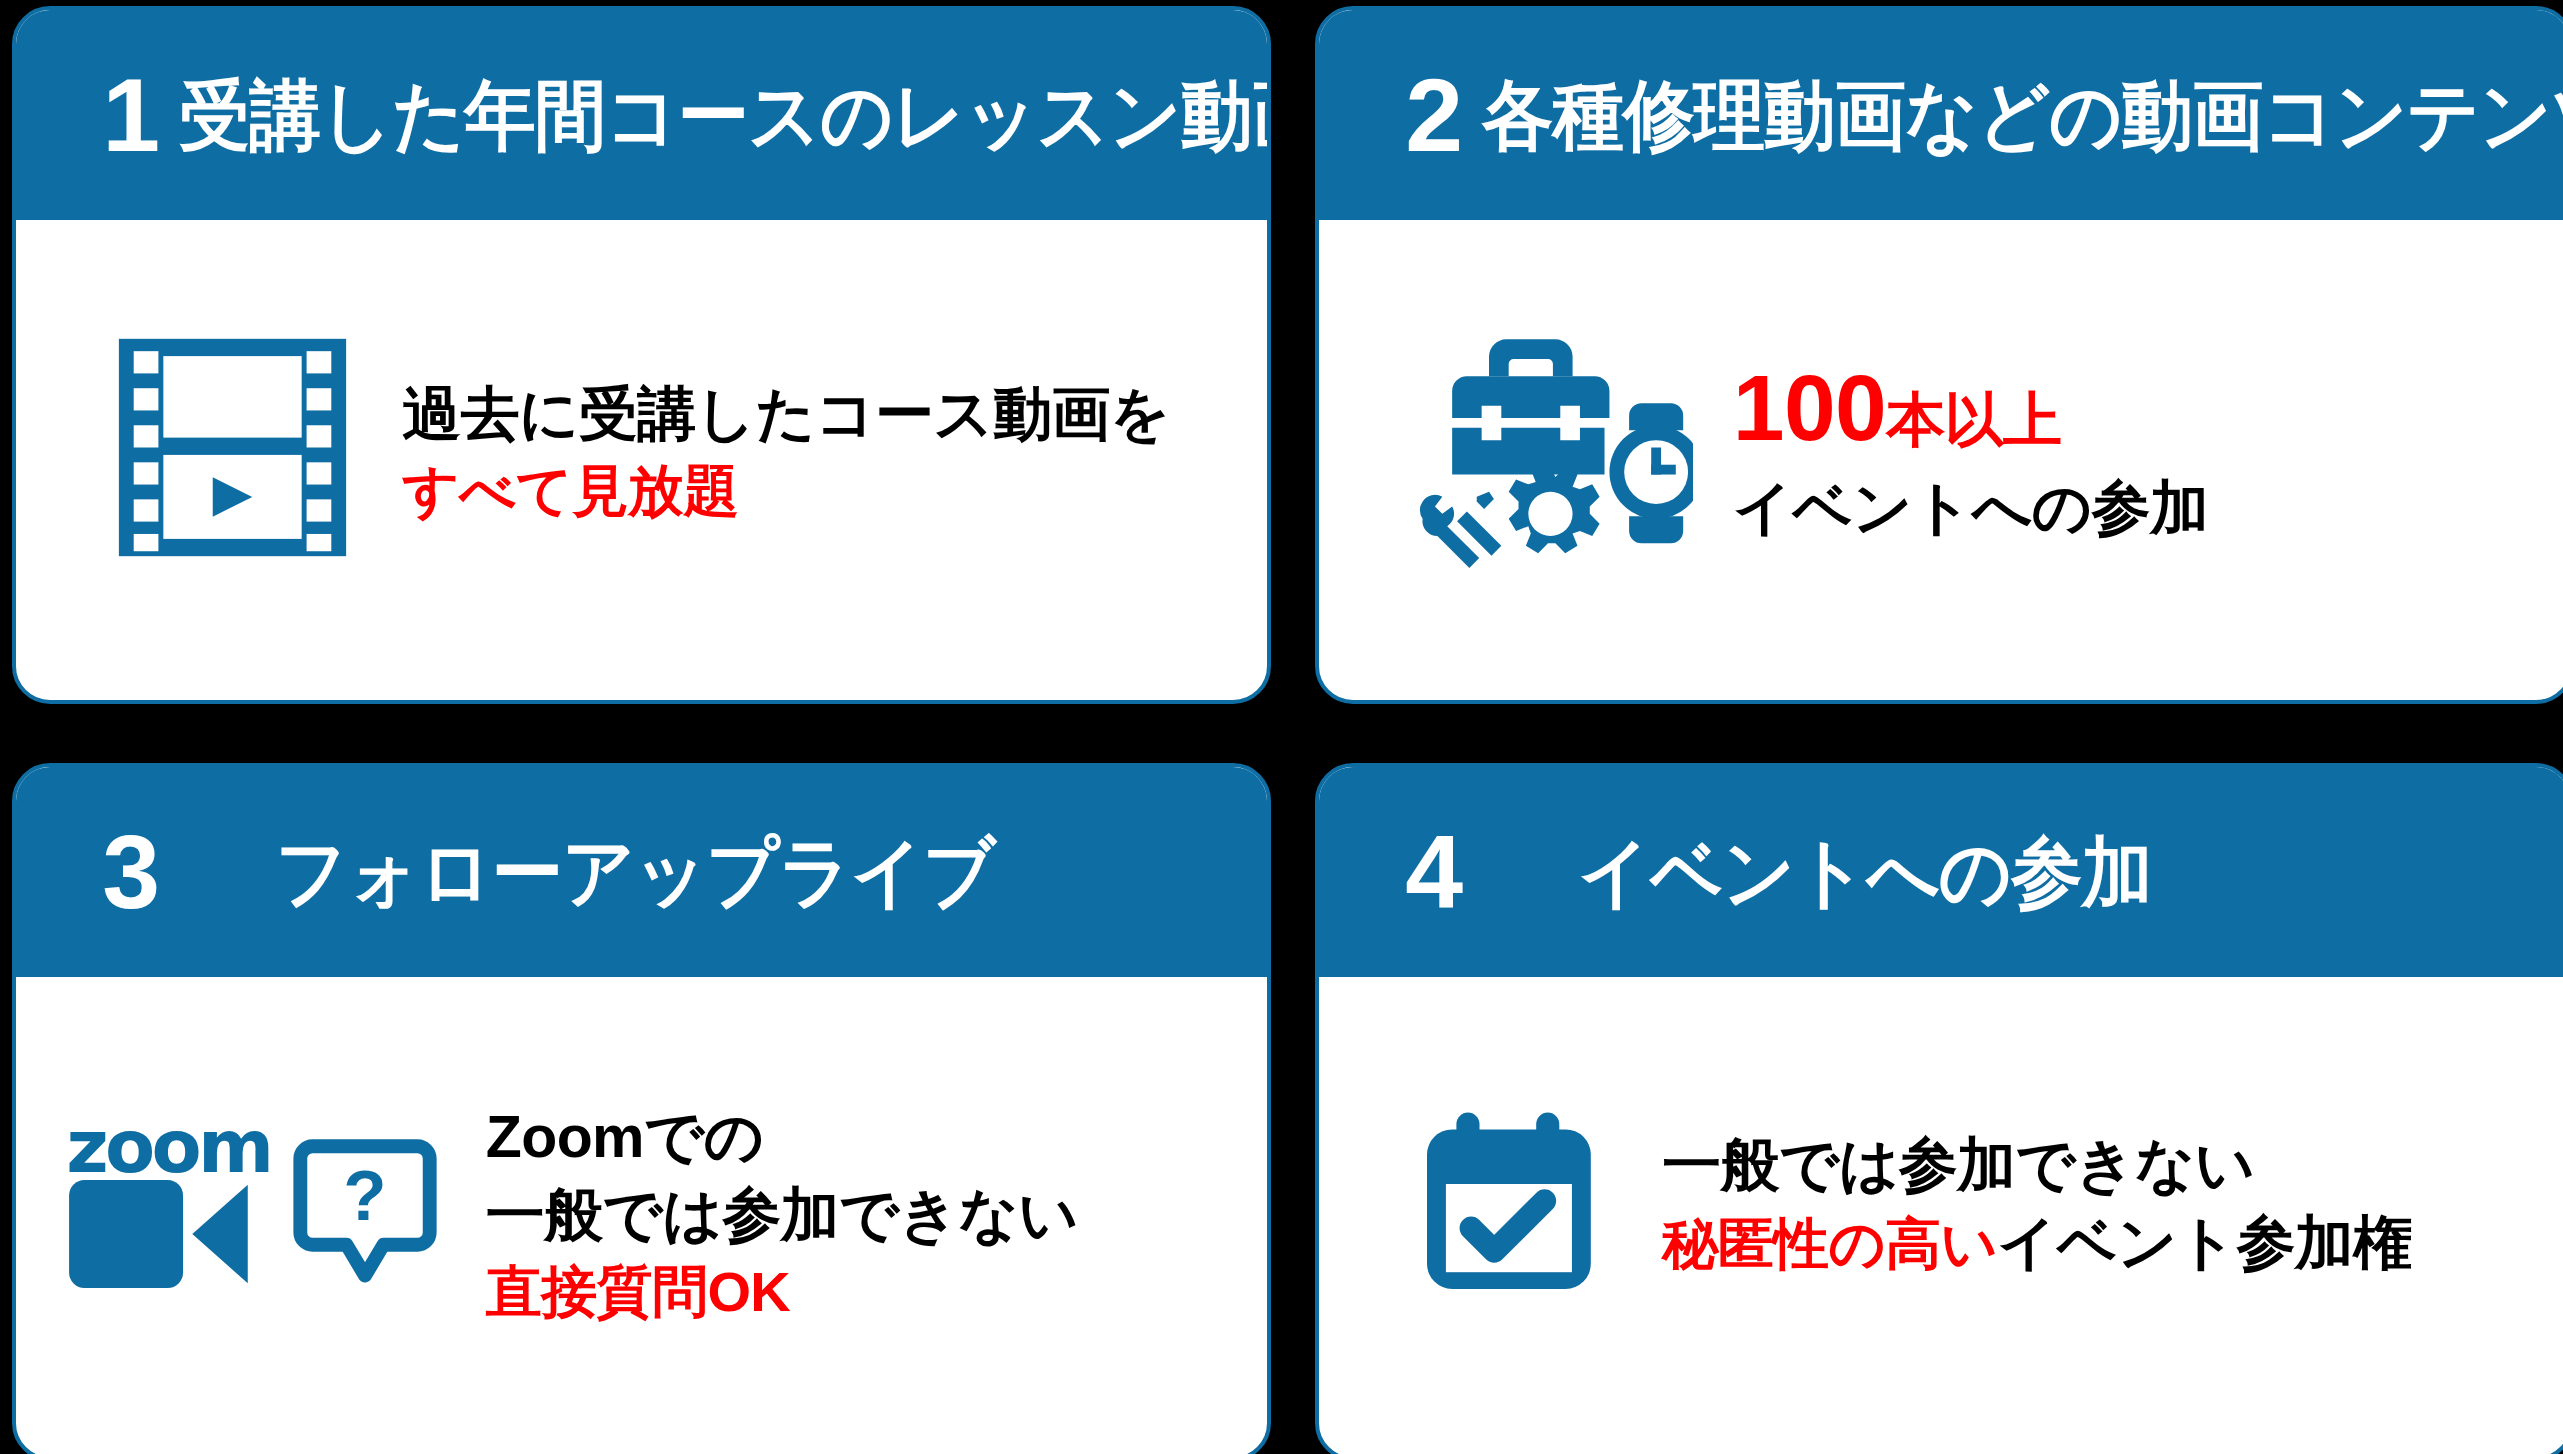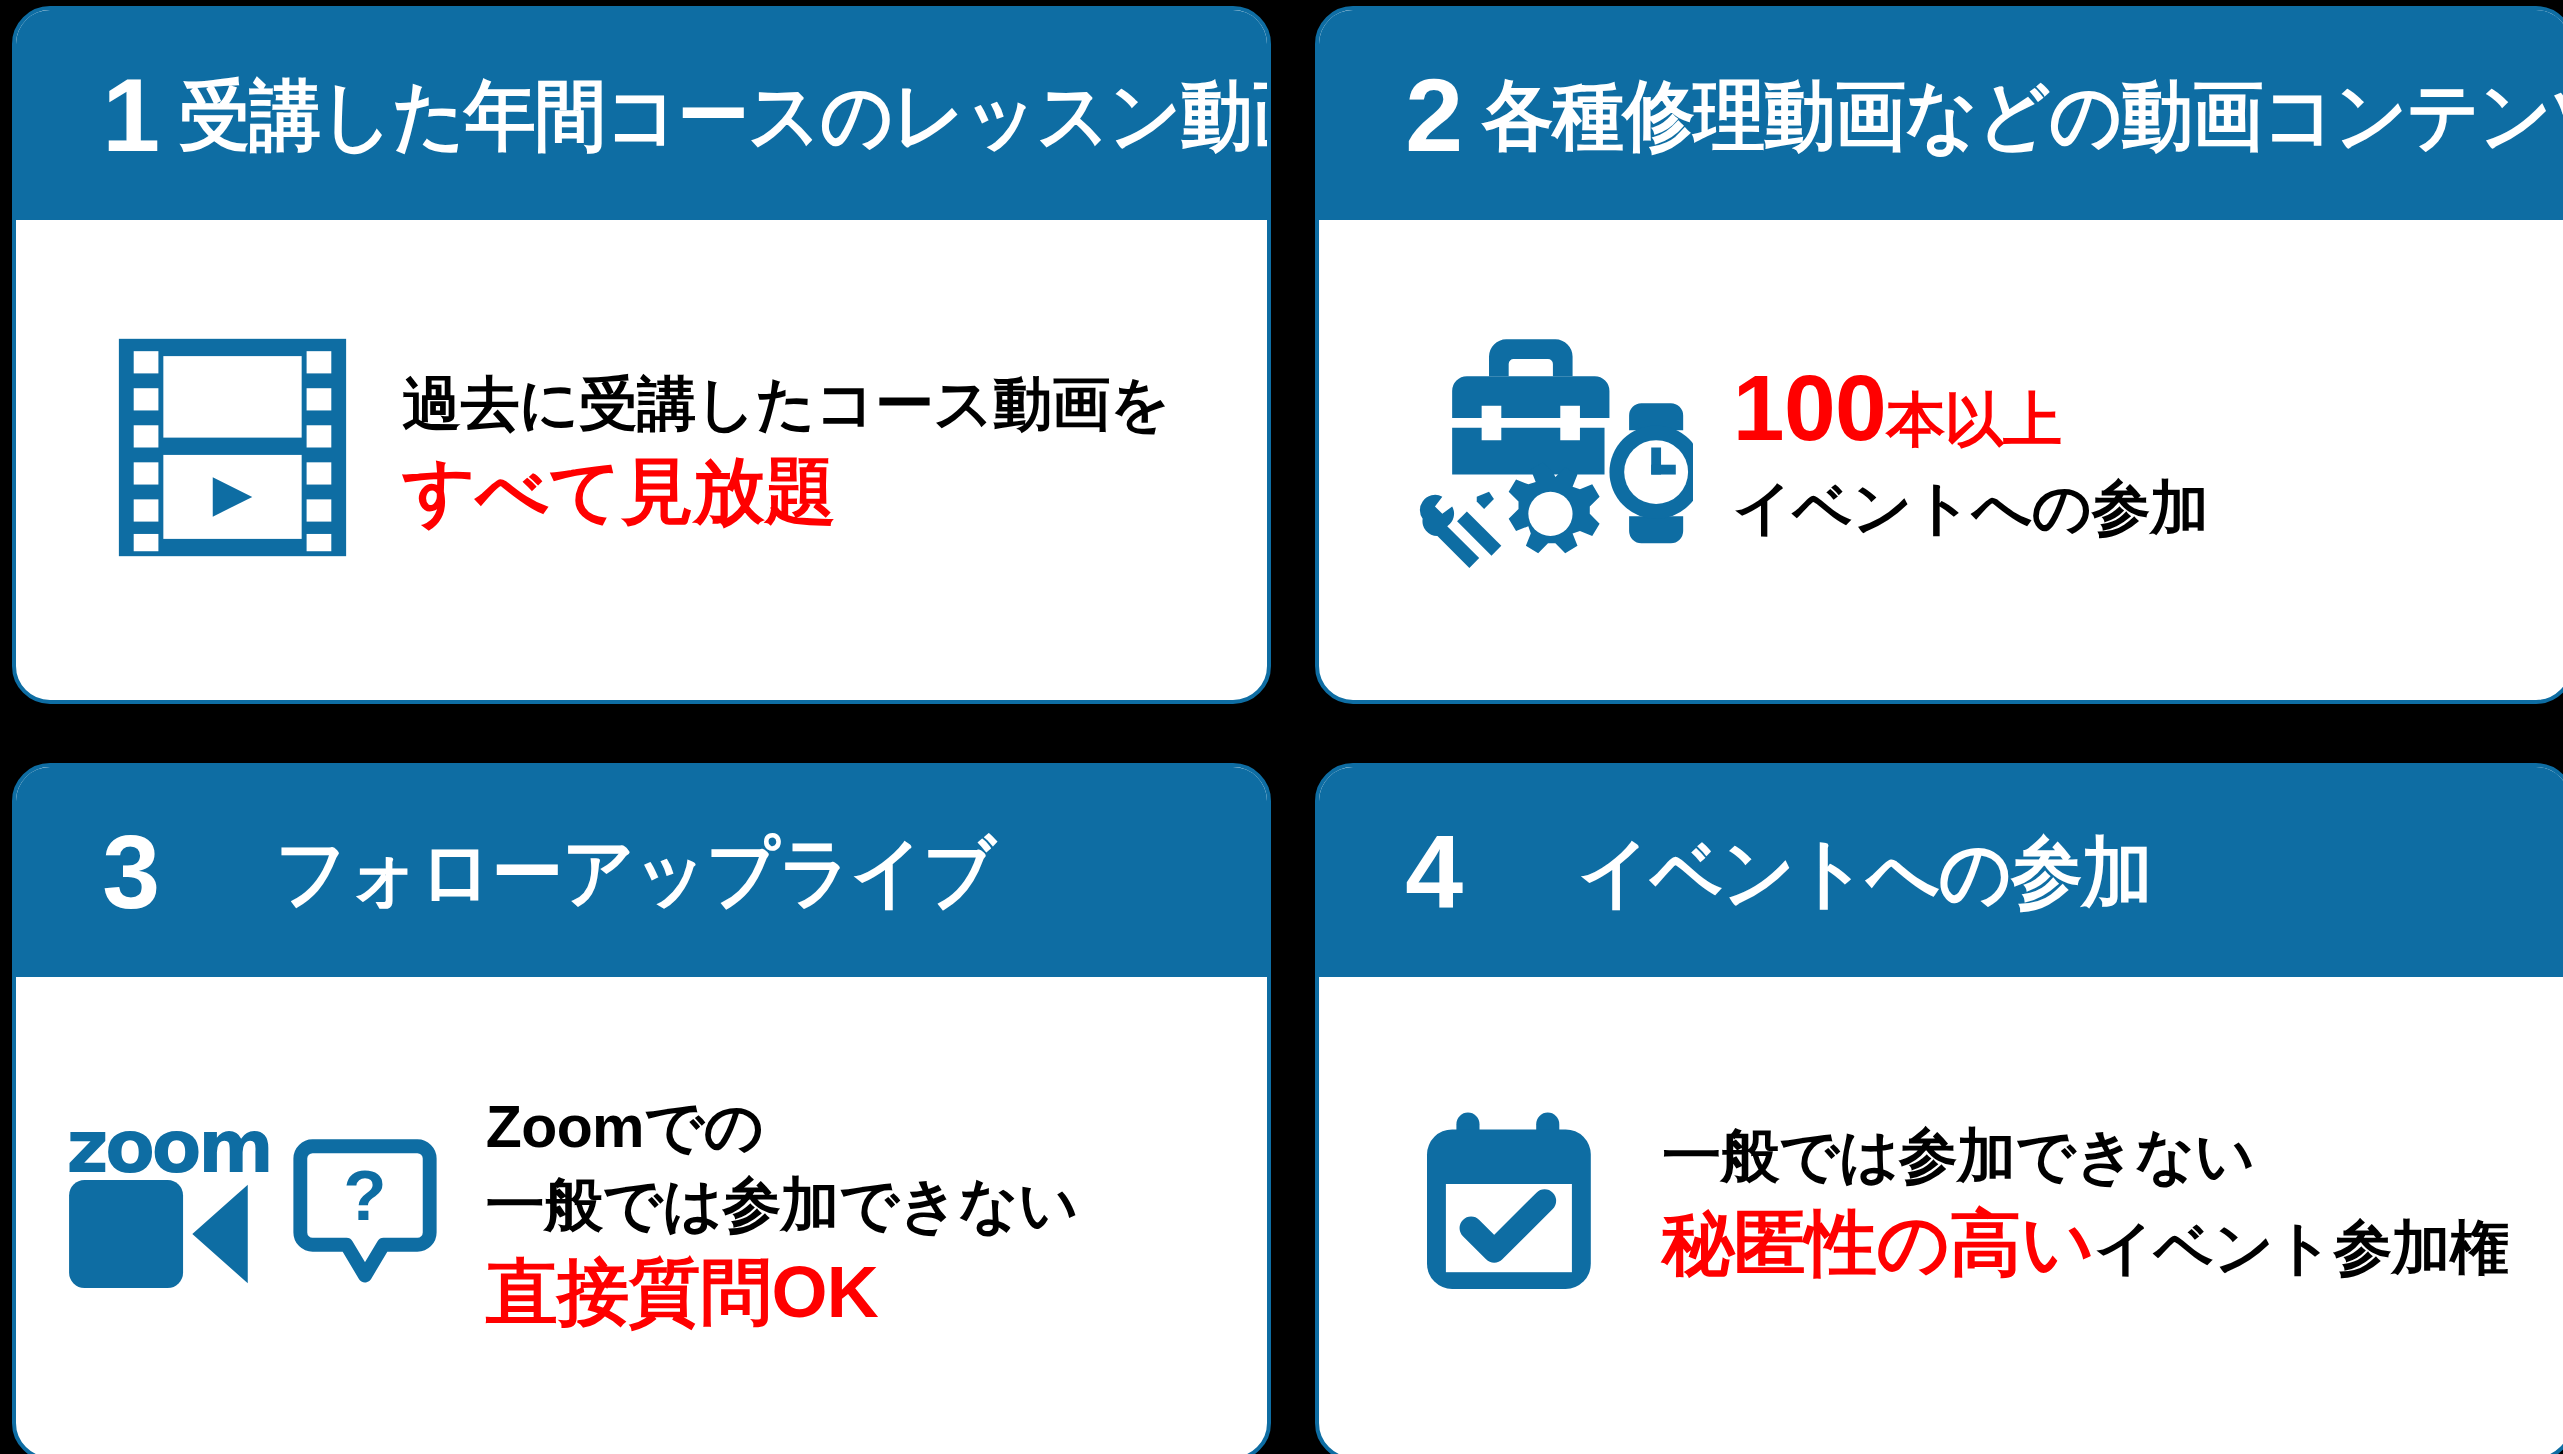--- a/index.html
+++ b/index.html
@@ -91,21 +91,21 @@
     font-weight: 700;
     line-height: 1.32;
     white-space: nowrap;
     letter-spacing: -0.6px;
   }
 
   .blk { color: #000000; }
   .red { color: #FF0000; }
 
   .t-normal { font-size: 59px; }
-  .t-big    { font-size: 72px; }
+  .t-big    { font-size: 56px; }
   .t-huge   { font-size: 93px; }
 
   .inline-row { display: flex; align-items: baseline; white-space: nowrap; }
 
   
   #card1 .icon-slot { width: 284px; margin-left: 37px; margin-right: 28px; }
   #card1 .text-slot { margin-top: 9px; }
 
   
   #card2 .icon-slot { width: 333px; margin-left: 25px; margin-right: 18.5px; }

